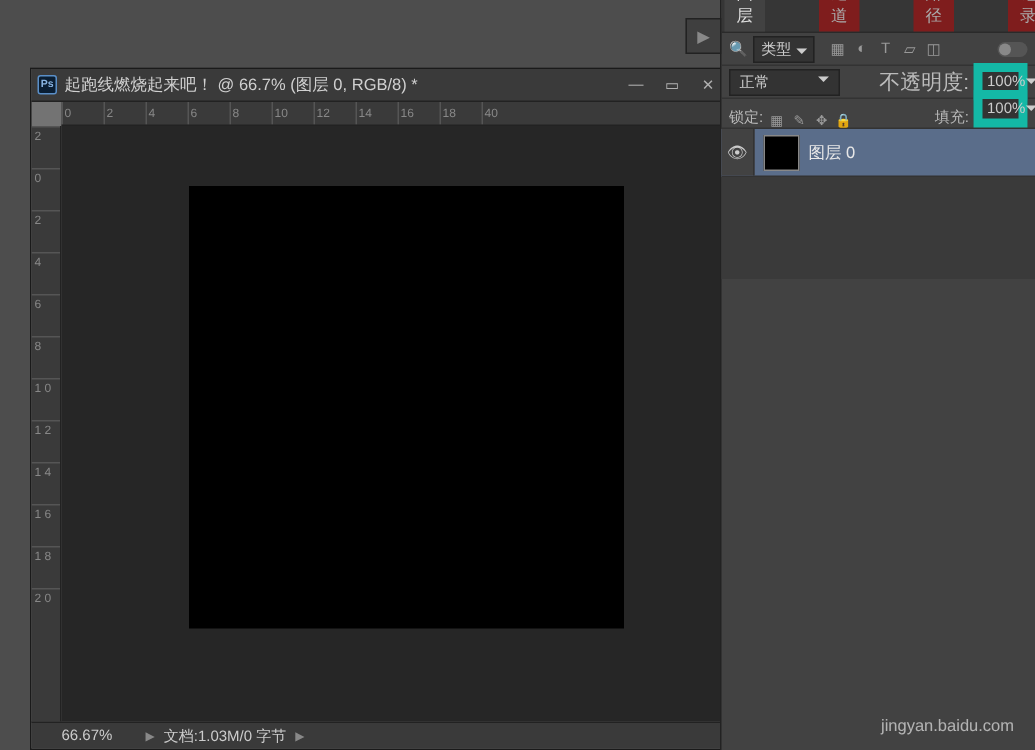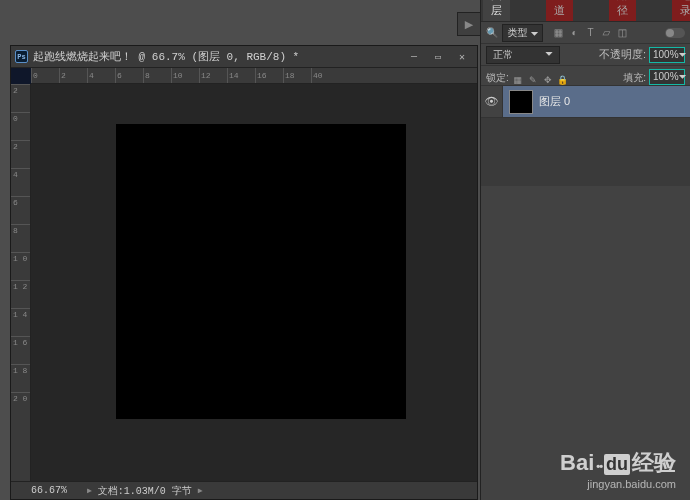--- a/index.html
+++ b/index.html
@@ -13,25 +13,24 @@
     position: relative;
   }
   .workspace {
     position: absolute;
     left: 0; top: 0;
     width: 480px; height: 500px;
     background: #4d4d4d;
   }
   .doc-window {
     position: absolute;
-    left: 10px; top: 45px;
+    left: 20px; top: 45px;
     width: 468px; height: 455px;
-    background: #0f172a;
+    background: #737373;
     border: 1px solid #1a1a1a;
-    font-family: Liberation Mono, monospace;
   }
   .doc-titlebar {
     height: 22px;
     background: #3a3a3a;
     display: flex;
     align-items: center;
     padding: 0 4px;
     border-bottom: 1px solid #222;
   }
   .ps-icon {
@@ -171,23 +170,23 @@
     padding: 0 5px;
     border-bottom: 1px solid #333;
     justify-content: space-between;
   }
   .blend-select {
     background: #333; border: 1px solid #222;
     color: #ccc; font-size: 10px;
     padding: 1px 6px; width: 74px;
     display: flex; justify-content: space-between;
   }
-  .opacity-label { margin-left: auto; font-size: 11px; color: #bbb; }
+  .opacity-label { margin-left: auto; font-size: 14px; color: #bbb; }
   .pct-input {
-    background: #333; border: 1px solid #14b8a6;
+    background: #333; border: 6px solid #14b8a6;
     color: #ccc; font-size: 10px;
     padding: 1px 3px; width: 36px;
     margin-left: 3px;
     display: flex; justify-content: space-between;
   }
   .layer-row3 {
     height: 20px;
     display: flex; align-items: flex-end;
     padding: 0 5px;
     border-bottom: 1px solid #333;
@@ -344,20 +343,14 @@
   <div class="layers-list">
     <div class="layer-item">
       <div class="vis-eye">👁</div>
       <div class="layer-thumb"></div>
       <div class="layer-name">图层 0</div>
     </div>
   </div>
 </div>
 
 <div class="watermark">
-  <div class="wm-main">
-    <span>Bai</span>
-      <span class="wm-paw">••</span>
-      <span class="du">du</span>
-    <span>经验</span>
-  </div>
   <div class="wm-sub">jingyan.baidu.com</div>
 </div>
 
 </body></html>

